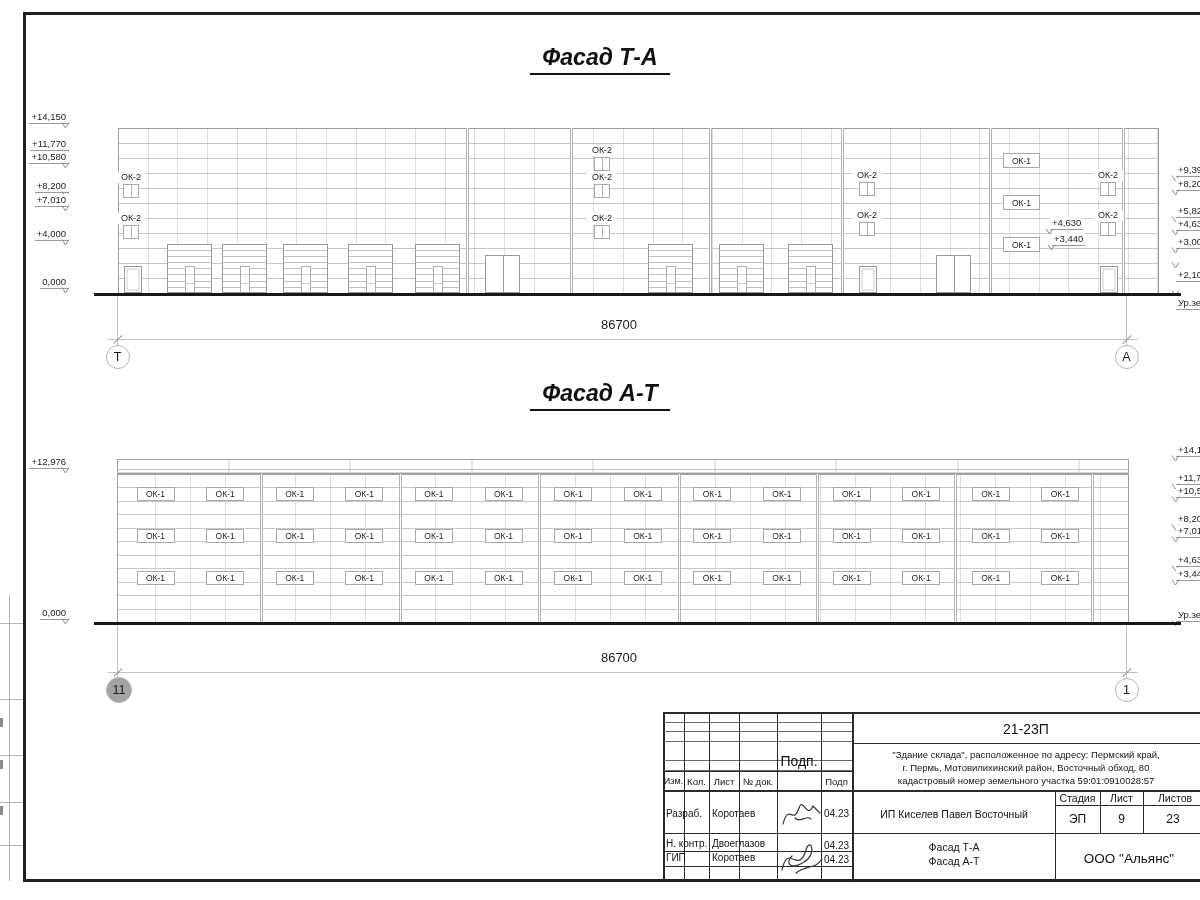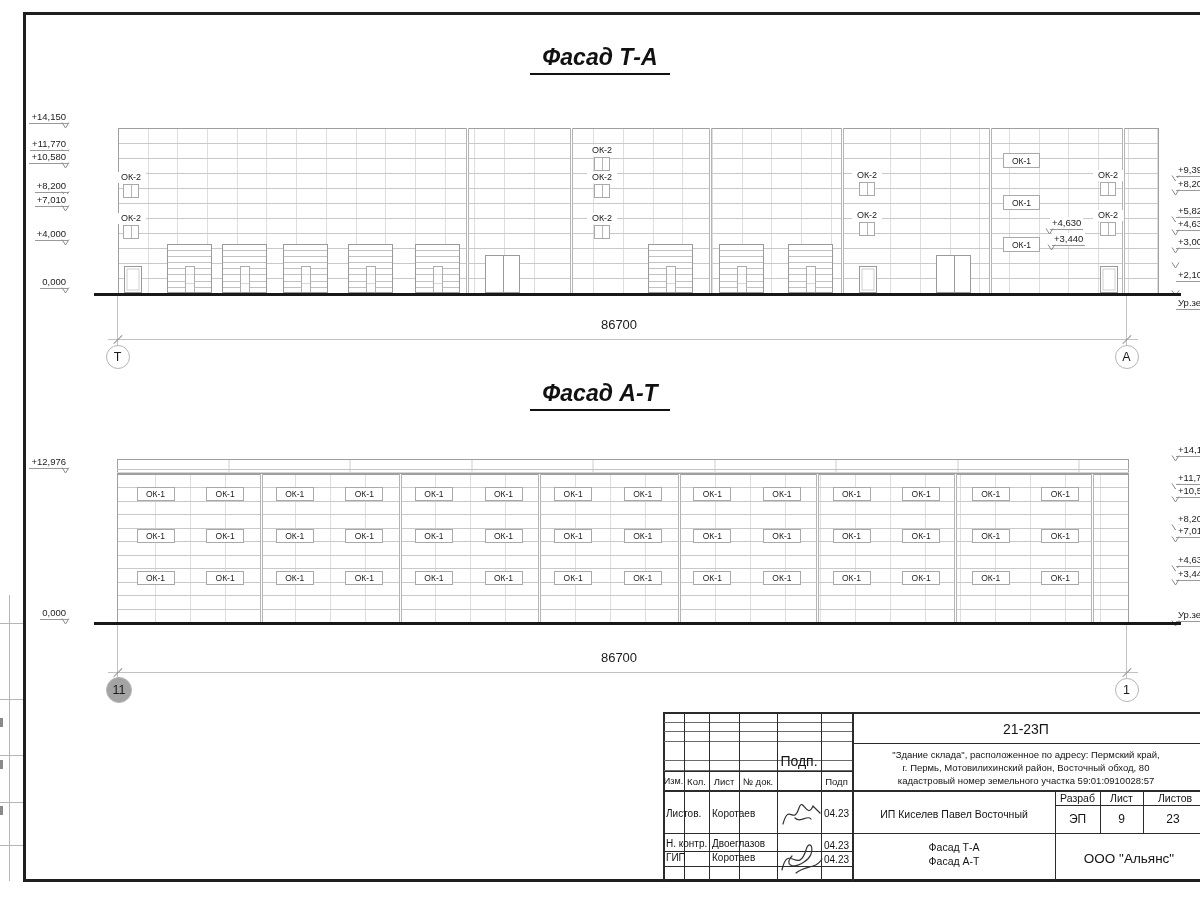--- a/index.html
+++ b/index.html
@@ -63,32 +63,32 @@
   <div class="tbt" style="left:856px;top:762px;width:340px;text-align:center;font-size:9.5px">г. Пермь, Мотовилихинский район, Восточный обход, 80</div>
   <div class="tbt" style="left:856px;top:775px;width:340px;text-align:center;font-size:9.5px">кадастровый номер земельного участка 59:01:0910028:57</div>
 
   <div class="tbt" style="left:663px;top:776px;width:21px;text-align:center;font-size:9px">Изм.</div>
   <div class="tbt" style="left:684px;top:776px;width:25px;text-align:center;font-size:9.5px">Кол.</div>
   <div class="tbt" style="left:709px;top:776px;width:30px;text-align:center;font-size:9.5px">Лист</div>
   <div class="tbt" style="left:739px;top:776px;width:38px;text-align:center;font-size:9.5px">№ док.</div>
   <div class="tbt" style="left:777px;top:753px;width:44px;text-align:center;font-size:14px">Подп.</div>
   <div class="tbt" style="left:821px;top:776px;width:31px;text-align:center;font-size:9.5px">Подп</div>
 
-  <div class="tbt" style="left:666px;top:808px;font-size:10px">Листов.</div>
+  <div class="tbt" style="left:666px;top:808px;font-size:10px">Разраб.</div>
   <div class="tbt" style="left:712px;top:808px;font-size:10px">Коротаев</div>
   <div class="tbt" style="left:821px;top:808px;width:31px;text-align:center;font-size:10px">04.23</div>
   <div class="tbt" style="left:666px;top:838px;font-size:10px">Н. контр.</div>
   <div class="tbt" style="left:712px;top:838px;font-size:10px">Двоеглазов</div>
   <div class="tbt" style="left:821px;top:840px;width:31px;text-align:center;font-size:10px">04.23</div>
   <div class="tbt" style="left:666px;top:852px;font-size:10px">ГИП</div>
   <div class="tbt" style="left:712px;top:852px;font-size:10px">Коротаев</div>
   <div class="tbt" style="left:821px;top:854px;width:31px;text-align:center;font-size:10px">04.23</div>
 
   <div class="tbt" style="left:856px;top:808px;width:196px;text-align:center;font-size:10.5px">ИП Киселев Павел Восточный</div>
-  <div class="tbt" style="left:1055px;top:792px;width:45px;text-align:center;font-size:10.5px">Разраб</div>
+  <div class="tbt" style="left:1055px;top:792px;width:45px;text-align:center;font-size:10.5px">Стадия</div>
   <div class="tbt" style="left:1100px;top:792px;width:43px;text-align:center;font-size:10.5px">Лист</div>
   <div class="tbt" style="left:1143px;top:792px;width:64px;text-align:center;font-size:10.5px">Листов</div>
   <div class="tbt" style="left:1055px;top:812px;width:45px;text-align:center;font-size:12px">ЭП</div>
   <div class="tbt" style="left:1100px;top:812px;width:43px;text-align:center;font-size:12px">9</div>
   <div class="tbt" style="left:1143px;top:812px;width:60px;text-align:center;font-size:12px">23</div>
   <div class="tbt" style="left:856px;top:841px;width:196px;text-align:center;font-size:10.5px">Фасад Т-А</div>
   <div class="tbt" style="left:856px;top:855px;width:196px;text-align:center;font-size:10.5px">Фасад А-Т</div>
   <div class="tbt" style="left:1058px;top:851px;width:142px;text-align:center;font-size:13.5px">ООО "Альянс"</div>
 
   <div class="abs" style="left:779px;top:794px">

